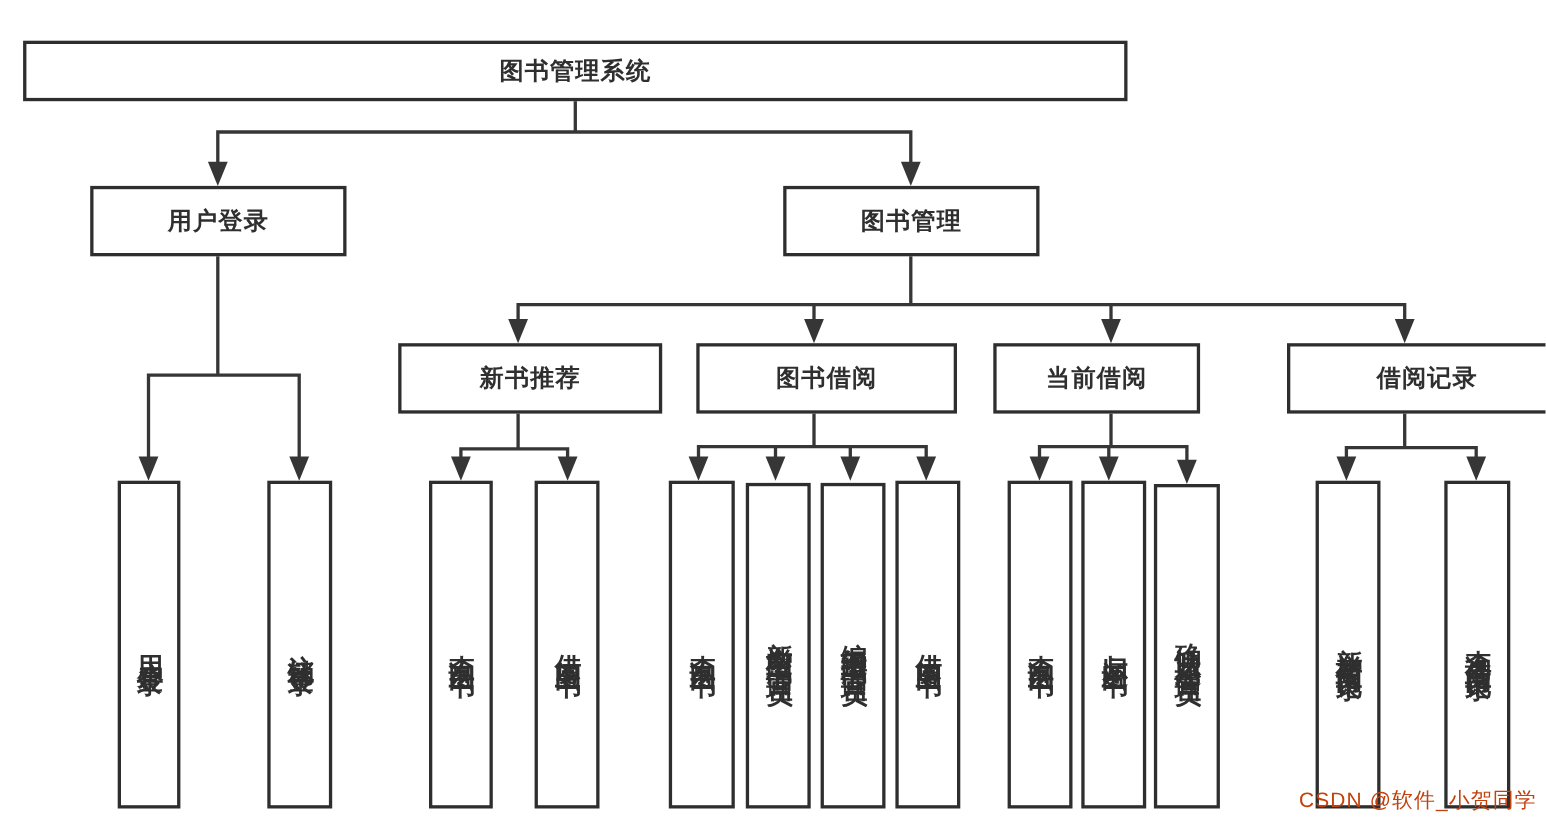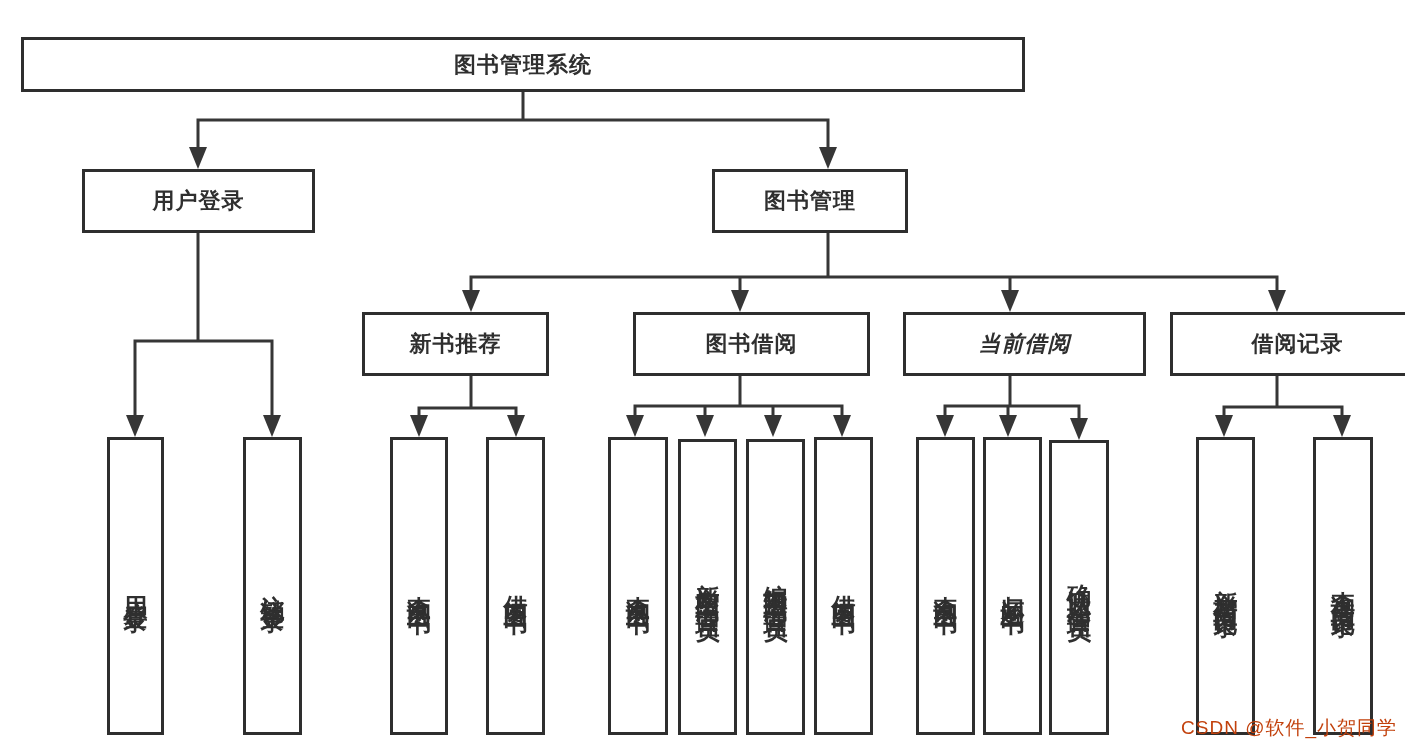--- a/index.html
+++ b/index.html
@@ -33,24 +33,24 @@
     writing-mode:vertical-rl;
     text-orientation:mixed;
     font-size:24px;
     letter-spacing:5px;
     font-weight:600;
     line-height:1;
   }
   
   .n-root           {left:21px;  top:13px;  width:1004px; height:55px;margin-top:24px;}
   .n-user-login     {left:82px;  top:169px; width:233px;  height:64px;}
-  .n-book-mgmt      {left:712px; top:169px; width:196px;  height:64px;}
-  .n-new-book-rec   {left:362px; top:312px; width:187px;  height:64px;}
+  .n-book-mgmt      {left:712px; top:169px; width:233px;  height:64px;}
+  .n-new-book-rec   {left:362px; top:312px; width:240px;  height:64px;}
   .n-book-borrow    {left:633px; top:312px; width:237px;  height:64px;}
-  .n-current-borrow {left:903px; top:312px; width:243px;  height:64px;font-style:italic;}
+  .n-current-borrow {left:903px; top:312px; width:188px;  height:64px;}
   .n-borrow-record  {left:1170px;top:312px; width:255px;  height:64px;}
   .n-login          {left:107px; top:437px; width:57px;   height:298px;}
   .n-logout         {left:243px; top:437px; width:59px;   height:298px;}
   .n-rec-query      {left:390px; top:437px; width:58px;   height:298px;}
   .n-rec-borrow     {left:486px; top:437px; width:59px;   height:298px;}
   .n-bb-query       {left:608px; top:437px; width:60px;   height:298px;}
   .n-bb-add         {left:678px; top:439px; width:59px;   height:296px;}
   .n-bb-edit        {left:746px; top:439px; width:59px;   height:296px;}
   .n-bb-borrow      {left:814px; top:437px; width:59px;   height:298px;}
   .n-cb-query       {left:916px; top:437px; width:59px;   height:298px;}

